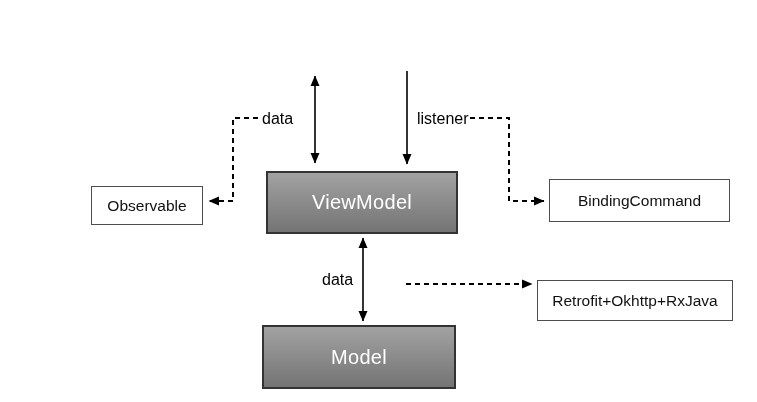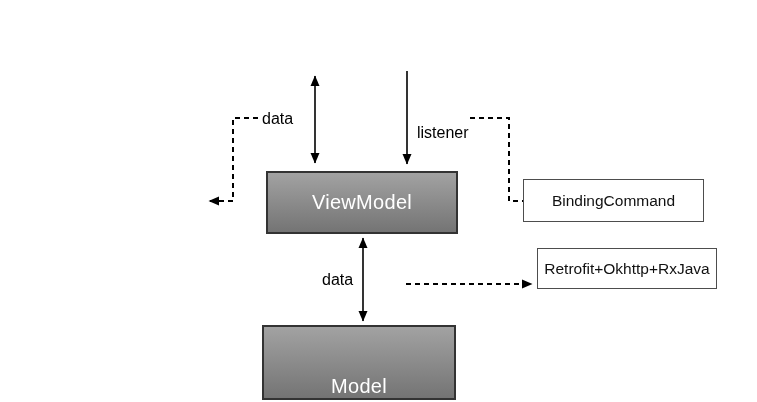--- a/index.html
+++ b/index.html
@@ -47,33 +47,33 @@
     letter-spacing: 0.3px;
   }
   .white-node {
     background: var(--io-box-bg, #ffffff);
     border: 1px solid var(--io-box-border, #4d4d4d);
     color: var(--io-box-text, #111111);
     font-size: 15.5px;
   }
   .node-view      { left: 263px; top: 13px;  width: 191px; height: 57px; }
   .node-viewmodel { left: 266px; top: 171px; width: 192px; height: 63px; justify-content: center; }
-  .node-model     { left: 262px; top: 325px; width: 194px; height: 75px; align-items: flex-end; }
+  .node-model     { left: 262px; top: 325px; width: 194px; height: 64px; }
   .node-observable     { left: 91px;  top: 186px; width: 112px; height: 39px; }
-  .node-bindingcommand { left: 523px; top: 179px; width: 181px; height: 43px; }
-  .node-retrofit       { left: 537px; top: 248px; width: 180px; height: 41px; }
+  .node-bindingcommand { left: 549px; top: 179px; width: 181px; height: 43px; }
+  .node-retrofit       { left: 537px; top: 280px; width: 196px; height: 41px; }
   .edge-label {
     position: absolute;
     color: var(--line-color, #000000);
     font-size: 16px;
     line-height: 17px;
     white-space: nowrap;
   }
   .label-data-top    { left: 262px; top: 110px; }
-  .label-listener    { left: 417px; top: 110px; margin-top: 14px; }
+  .label-listener    { left: 417px; top: 110px; }
   .label-data-bottom { left: 322px; top: 271px; }
 </style>
 </head>
 <body>
 
 <div class="canvas">
 
   <svg class="connector-layer" viewBox="0 0 757 402" xmlns="http://www.w3.org/2000/svg">
     <defs>
       <marker id="arrow" markerUnits="userSpaceOnUse" markerWidth="11" markerHeight="10" viewBox="0 0 11 10" refX="10" refY="5" orient="auto-start-reverse">
@@ -96,20 +96,23 @@
 
 
   <div class="node gray-node node-viewmodel">
     <span>ViewModel</span>
   </div>
 
   <div class="node gray-node node-model">
     <span>Model</span>
   </div>
 
+  <div class="node white-node node-observable">
+    <span>Observable</span>
+  </div>
 
   <div class="node white-node node-bindingcommand">
     <span>BindingCommand</span>
   </div>
 
   <div class="node white-node node-retrofit">
     <span>Retrofit+Okhttp+RxJava</span>
   </div>
 
   <span class="edge-label label-data-top">data</span>

